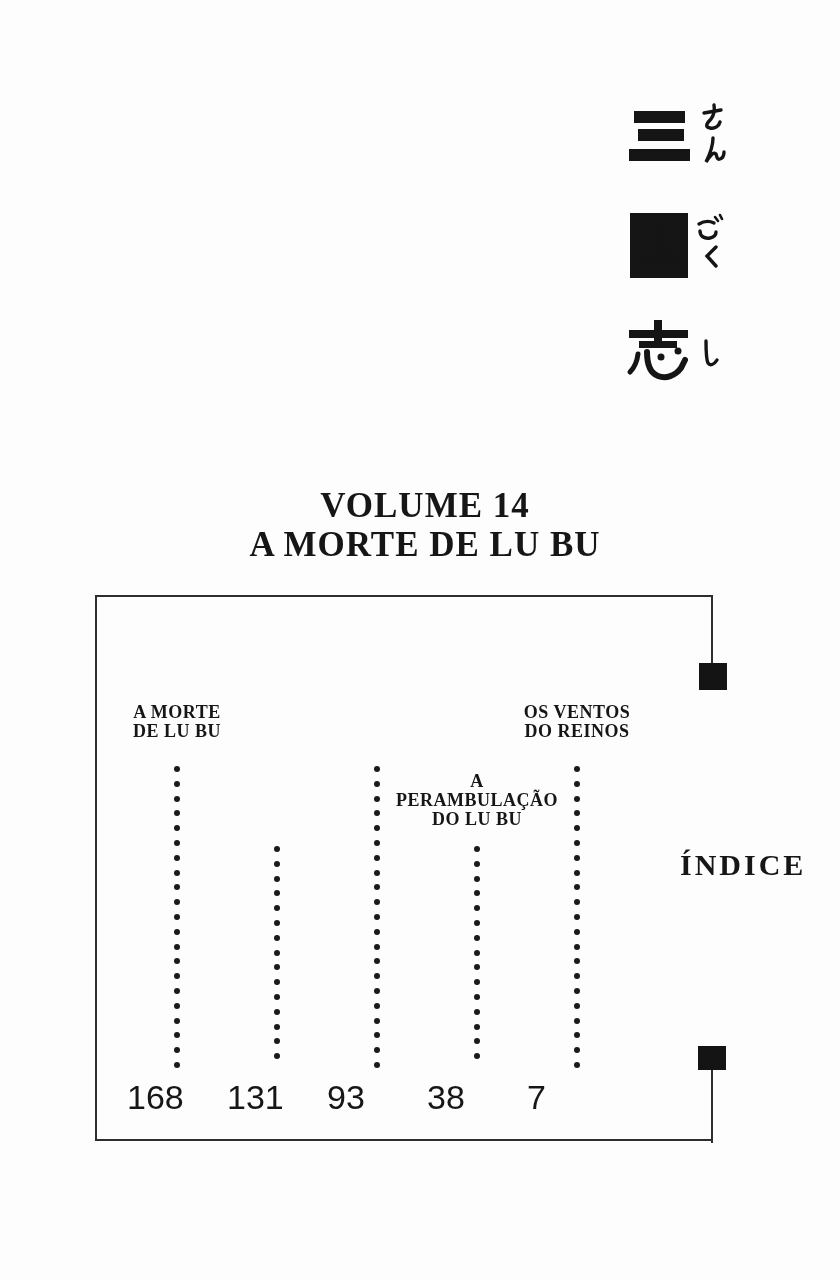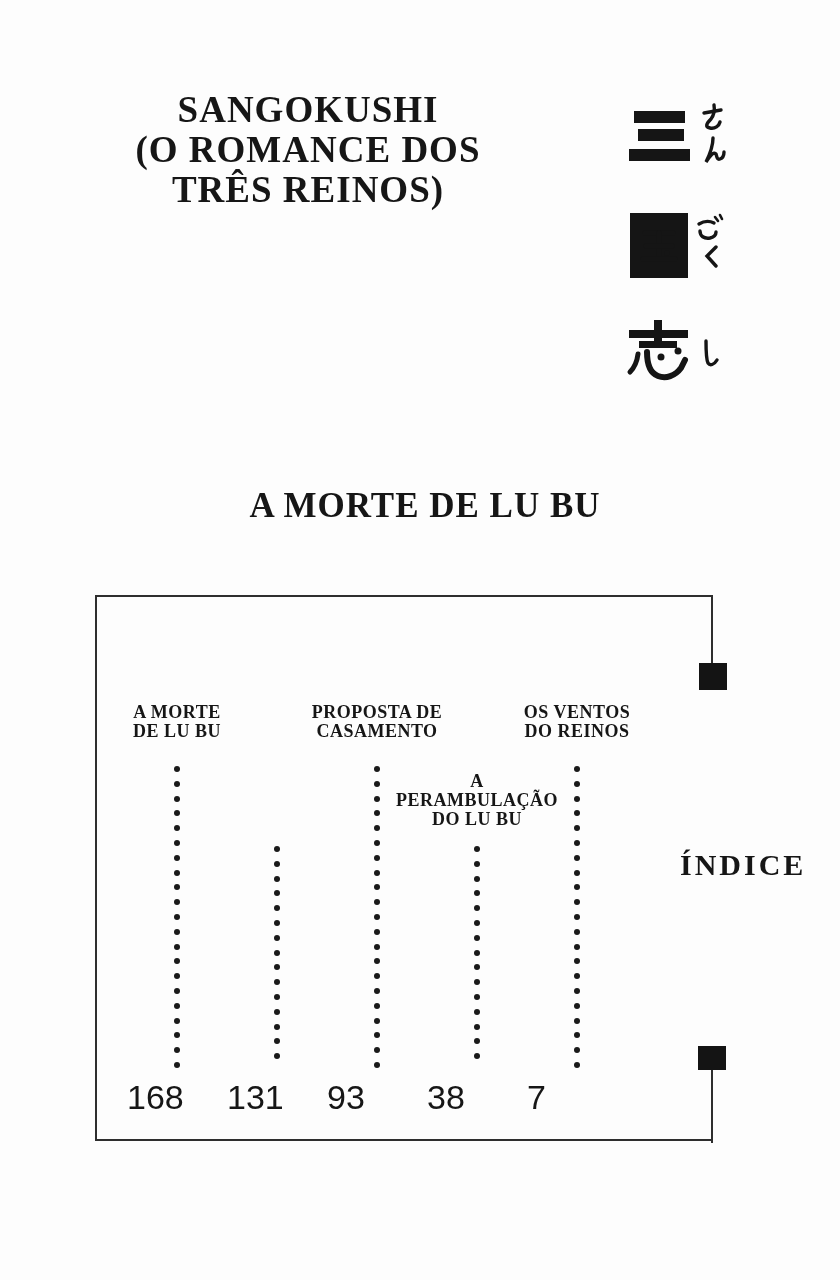--- a/index.html
+++ b/index.html
@@ -85,23 +85,20 @@
     font-family: Liberation Sans, sans-serif;
     font-size: 34px; font-variant-numeric: oldstyle-nums;
     font-feature-settings: "onum" 1;
   }
 </style>
 </head>
 <body>
 
 <div class="page">
 
-  <div class="series-title prewrap">SANGOKUSHI
-(O ROMANCE DOS
-TRÊS REINOS)</div>
 
   <div class="jp">
     <svg class="k-san ink-fill" viewBox="0 0 63 52" role="img" aria-label="三">
       <rect x="6" y="1" width="51" height="12"></rect>
       <rect x="10" y="19" width="46" height="12"></rect>
       <rect x="1" y="39" width="61" height="12"></rect>
     </svg>
     <svg class="f-sa" viewBox="0 0 21 27" role="img" aria-label="さん">
       <path d="M2,9 L19,6" stroke-width="3.4"></path>
       <path d="M12,1 C13,7 12,11 9,15 C4,20 3,23 8,24 C13,25 17,22 18,18" stroke-width="3.4"></path>
@@ -136,20 +133,21 @@
       <path d="M19,32 C19,45 22,53 30,56 C38,59 47,56 53,48 L57,40" stroke-width="6"></path>
       <circle cx="33" cy="37" r="3.5"></circle>
       <circle cx="50" cy="31" r="3.5"></circle>
     </svg>
     <svg class="f-shi" viewBox="0 0 17 29" role="img" aria-label="し">
       <path d="M4,2 C4,14 4,20 6,24 C8,27 12,26 15,21" stroke-width="3.4"></path>
     </svg>
   </div>
 
   <div class="volume-block">
+    <div>VOLUME 14</div>
     <div>A MORTE DE LU BU</div>
   </div>
 
   <div class="index-box"></div>
   <div class="edge seg-top"></div>
   <div class="edge seg-bottom"></div>
   <div class="sq sq-top"></div>
   <div class="sq sq-bottom"></div>
 
   <div class="indice">ÍNDICE</div>
@@ -198,22 +196,20 @@
         <span class="dot"></span>
         <span class="dot"></span>
         <span class="dot"></span>
         <span class="dot"></span>
         <span class="dot"></span>
       </div>
     <div class="col-page">131</div>
   </div>
 
   <div class="col c2">
-    <div class="col-title t-high prewrap">PROPOSTA DE
-CASAMENTO</div>
     <div class="col-dots d-long">
         <span class="dot"></span>
         <span class="dot"></span>
         <span class="dot"></span>
         <span class="dot"></span>
         <span class="dot"></span>
         <span class="dot"></span>
         <span class="dot"></span>
         <span class="dot"></span>
         <span class="dot"></span>

